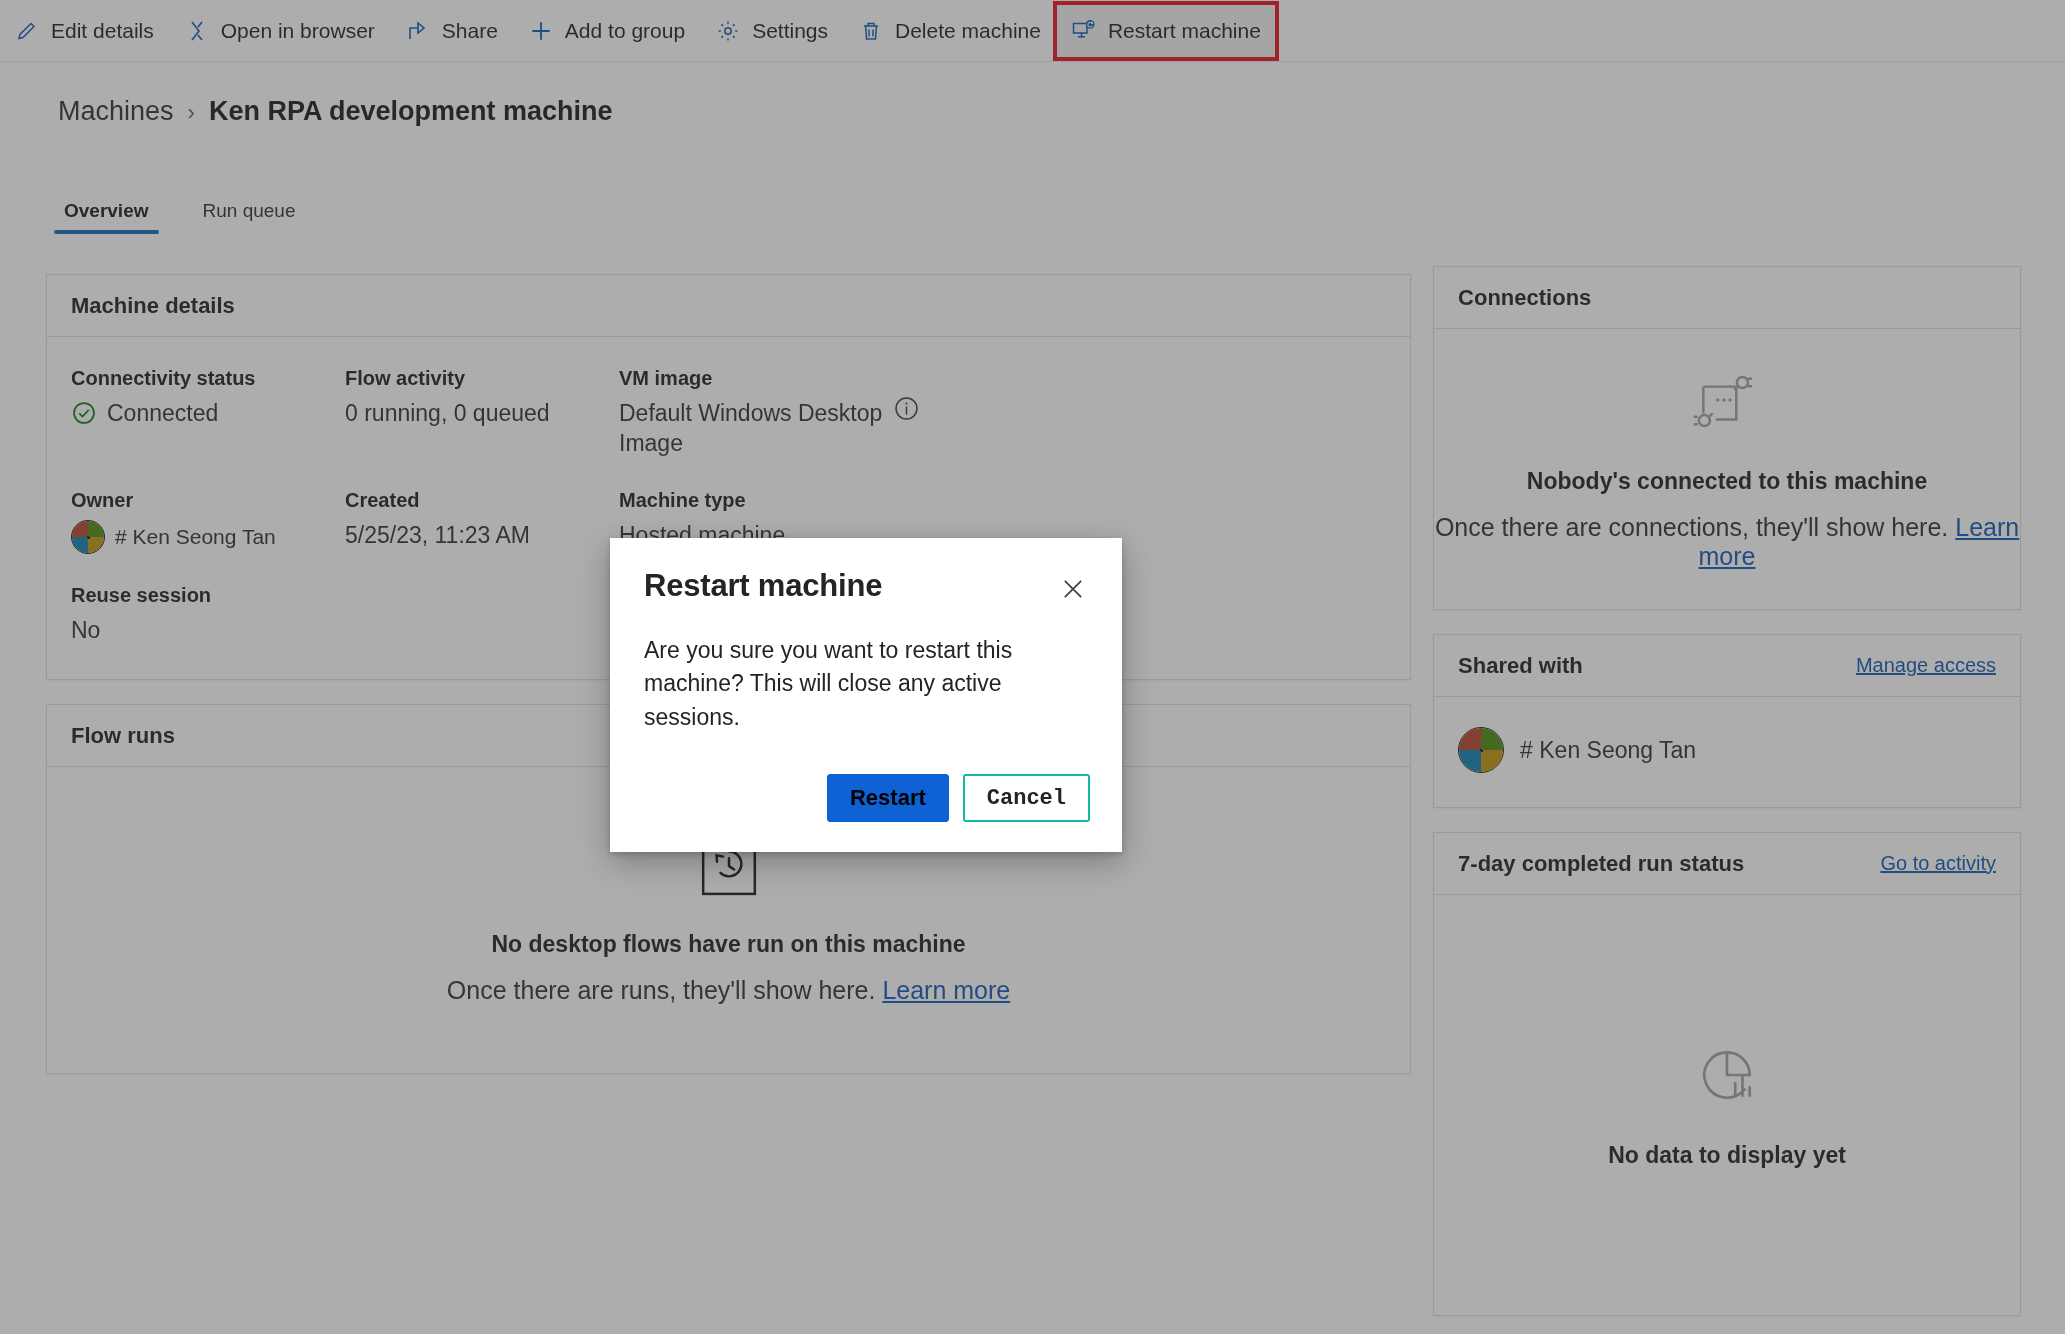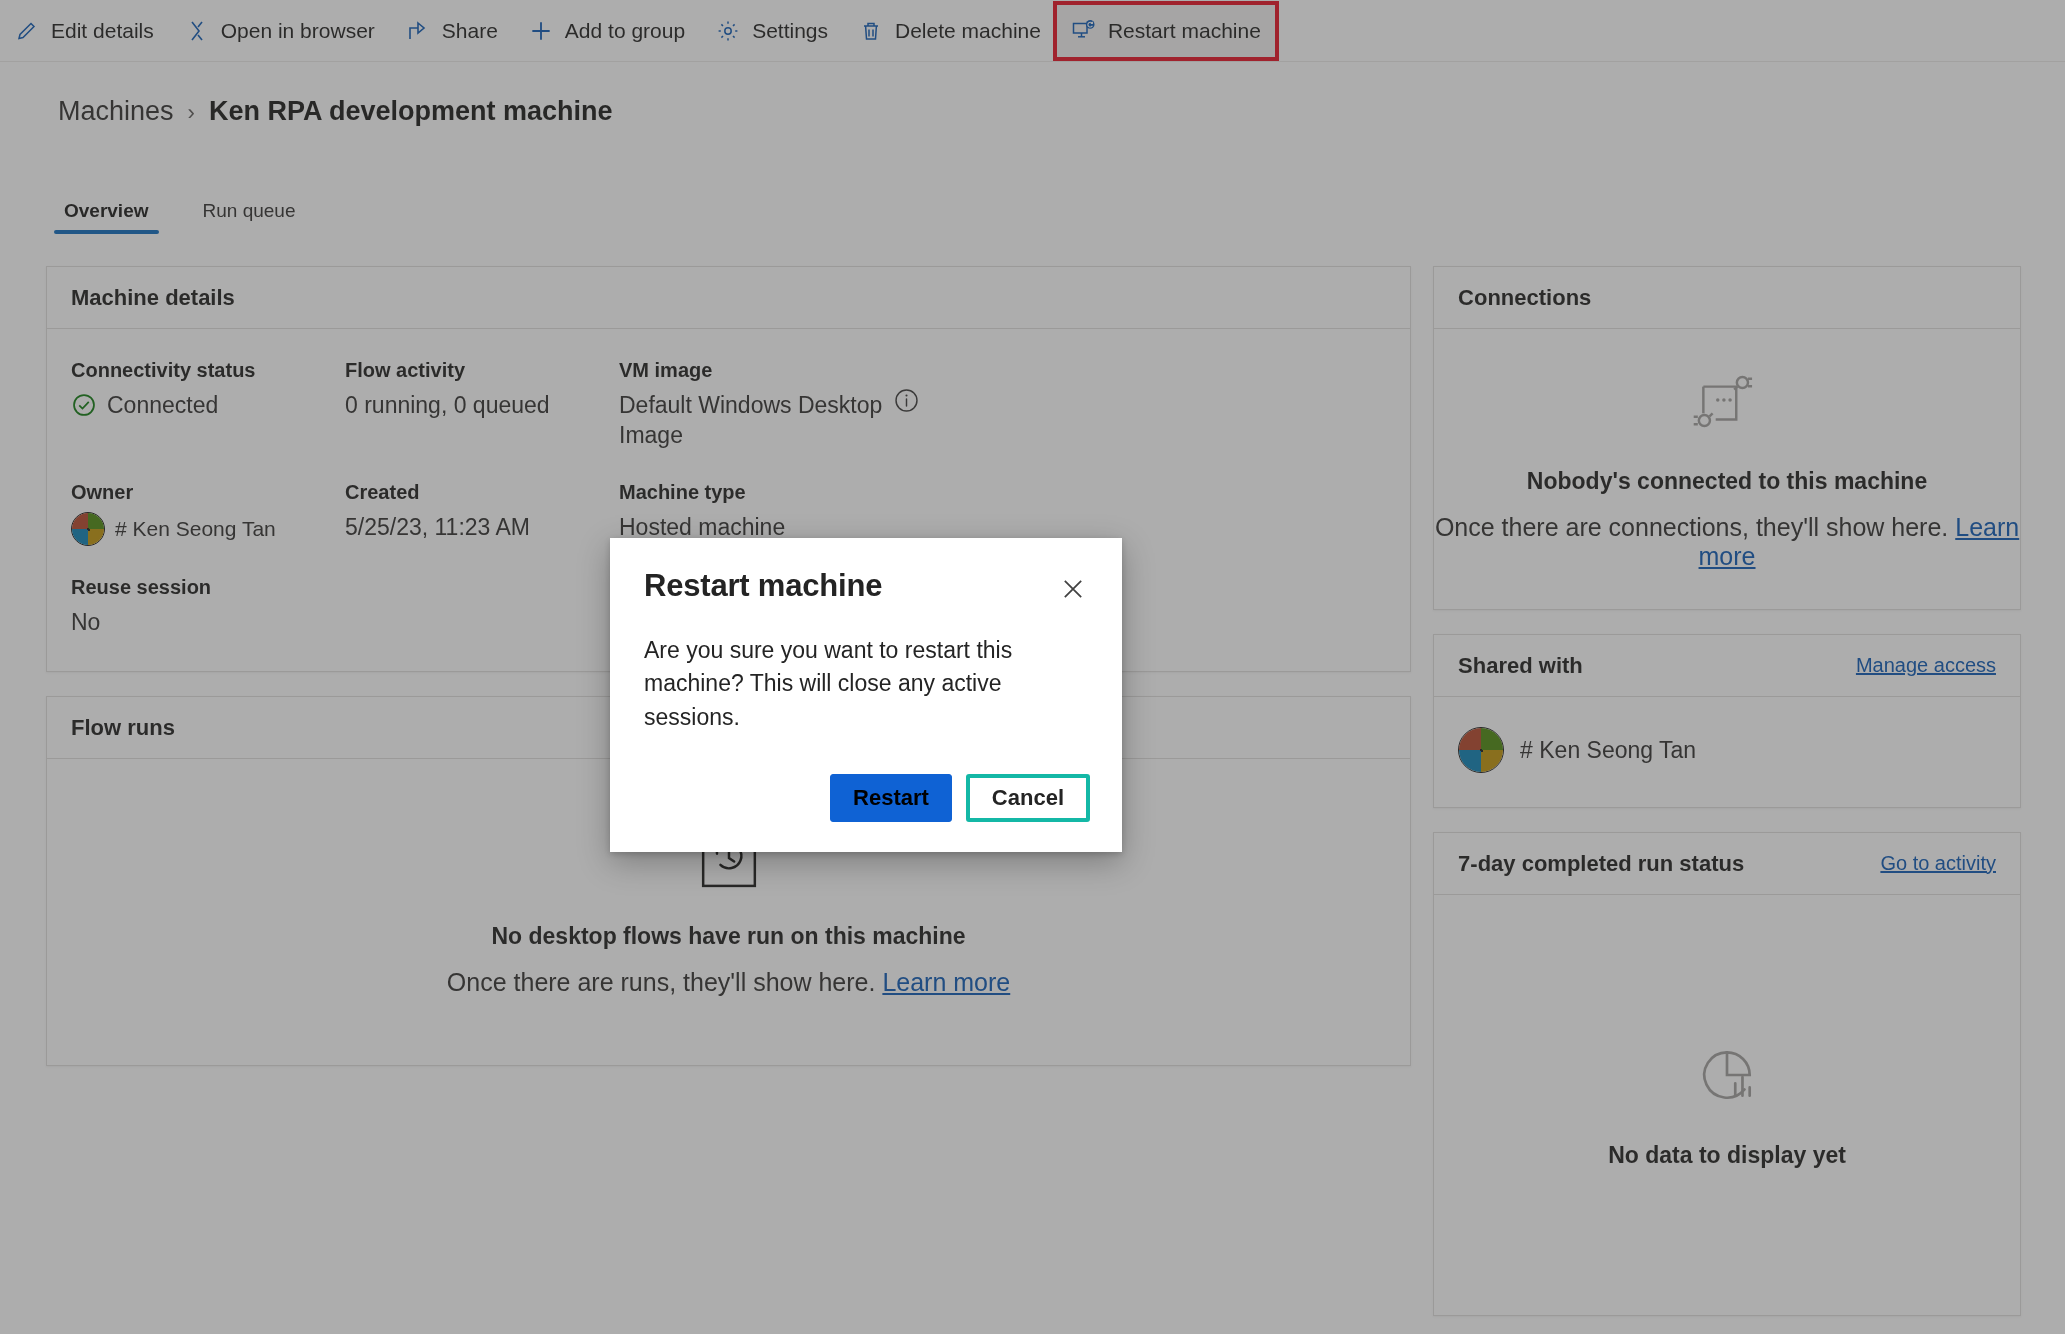--- a/index.html
+++ b/index.html
@@ -67,21 +67,21 @@
   .tab.active::after {
     content: ""; position: absolute; left: 0; right: 0; bottom: 0;
     height: 4px; background: #0f6cbd; border-radius: 2px;
   }
 
   
   .columns {
     display: flex; gap: 22px;
     padding: 32px 44px 0 46px;
   }
-  .col-left { width: 1486px; }
+  .col-left { width: 1486px; margin-top: 8px; }
   .col-right { width: 640px; }
 
   .card {
     background: #ffffff;
     border: 1px solid #e1dfdd;
     box-shadow: 0 1px 2px rgba(0,0,0,.06);
   }
   .card + .card { margin-top: 24px; }
   .card-head {
     height: 62px; display: flex; align-items: center;
@@ -171,21 +171,21 @@
   .dlg-actions { margin-top: 40px; display: flex; justify-content: flex-end; gap: 14px; }
   .btn {
     font-family: "Liberation Sans", sans-serif;
     font-size: 22px; font-weight: 600;
     height: 48px; min-width: 120px;
     padding: 0 22px;
     border-radius: 3px;
     cursor: pointer;
   }
   .btn-primary { background: #0f62d4; color: #000000; border: 1px solid #0f62d4; }
-  .btn-secondary { background: #ffffff; color: #242424; border: 4px solid #14b8a6; }
+  .btn-secondary { background: #ffffff; color: #242424; border: 2px solid #14b8a6; font-family: Liberation Mono, monospace; }
 </style>
 </head>
 <body>
 
 <div id="page">
 
   <div class="toolbar">
 
     <div class="tb-btn">
       <span class="glyph">

